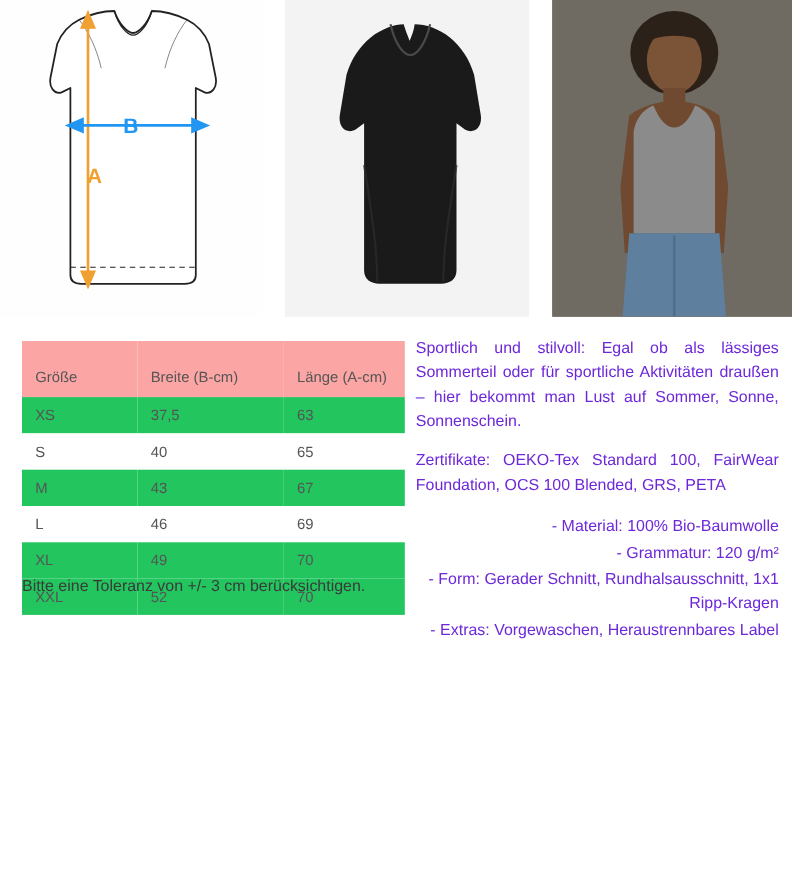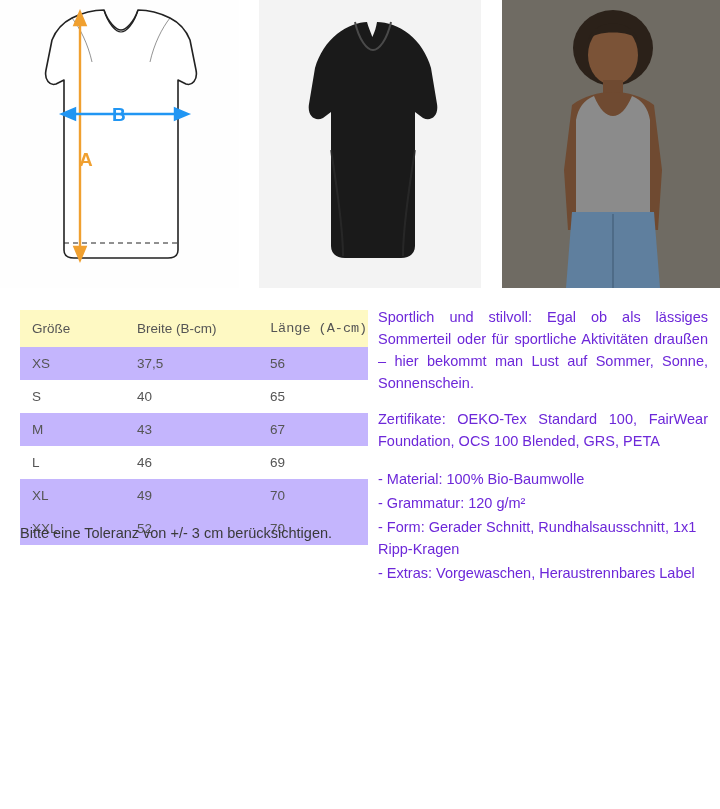--- a/index.html
+++ b/index.html
@@ -36,32 +36,32 @@
   }
   table.size-table {
     border-collapse: collapse;
     width: 348px;
     font-size: 13.5px;
   }
   table.size-table th {
     text-align: left;
     font-weight: normal;
     color: #555;
-    padding: 11px 0 11px 12px;
-    background: #fef9c3;
+    padding: 25px 0 11px 12px;
+    background: #fca5a5;
   }
   table.size-table td {
     padding: 9px 0 9px 12px;
     color: #555;
   }
-  table.size-table tr.odd td { background: #c4b5fd; }
+  table.size-table tr.odd td { background: #22c55e; }
   table.size-table tr.even td { background: #ffffff; }
   .col-1 { width: 105px; }
   .col-2 { width: 133px; }
-  .col-3 { width: 110px; font-family: Liberation Mono, monospace; }
+  .col-3 { width: 110px; }
 
   .tolerance {
     position: absolute;
     left: 20px;
     top: 525px;
     font-size: 14.5px;
     color: #3a3a3a;
     width: 360px;
   }
 
@@ -72,21 +72,21 @@
     top: 306px;
     width: 330px;
     font-size: 14.5px;
     line-height: 1.52;
     color: #6d28d9;
     text-align: justify;
   }
   .text-col p { margin: 0 0 14px 0; }
   .text-col p.last { margin-bottom: 0; }
   .bullets { margin-top: 16px; }
-  .bullets p { margin: 0 0 2px 0; text-align: left; }
+  .bullets p { margin: 0 0 2px 0; text-align: right; }
 
   
   svg { display: block; }
 </style>
 </head>
 <body>
 
 <div class="page">
 
   <div class="images">
@@ -165,21 +165,21 @@
         <tr>
           <th class="col-1">Größe</th>
           <th class="col-2">Breite (B-cm)</th>
           <th class="col-3">Länge (A-cm)</th>
         </tr>
       </thead>
       <tbody>
         <tr class="odd">
           <td>XS</td>
           <td>37,5</td>
-          <td>56</td>
+          <td>63</td>
         </tr>
         <tr class="even">
           <td>S</td>
           <td>40</td>
           <td>65</td>
         </tr>
         <tr class="odd">
           <td>M</td>
           <td>43</td>
           <td>67</td>

